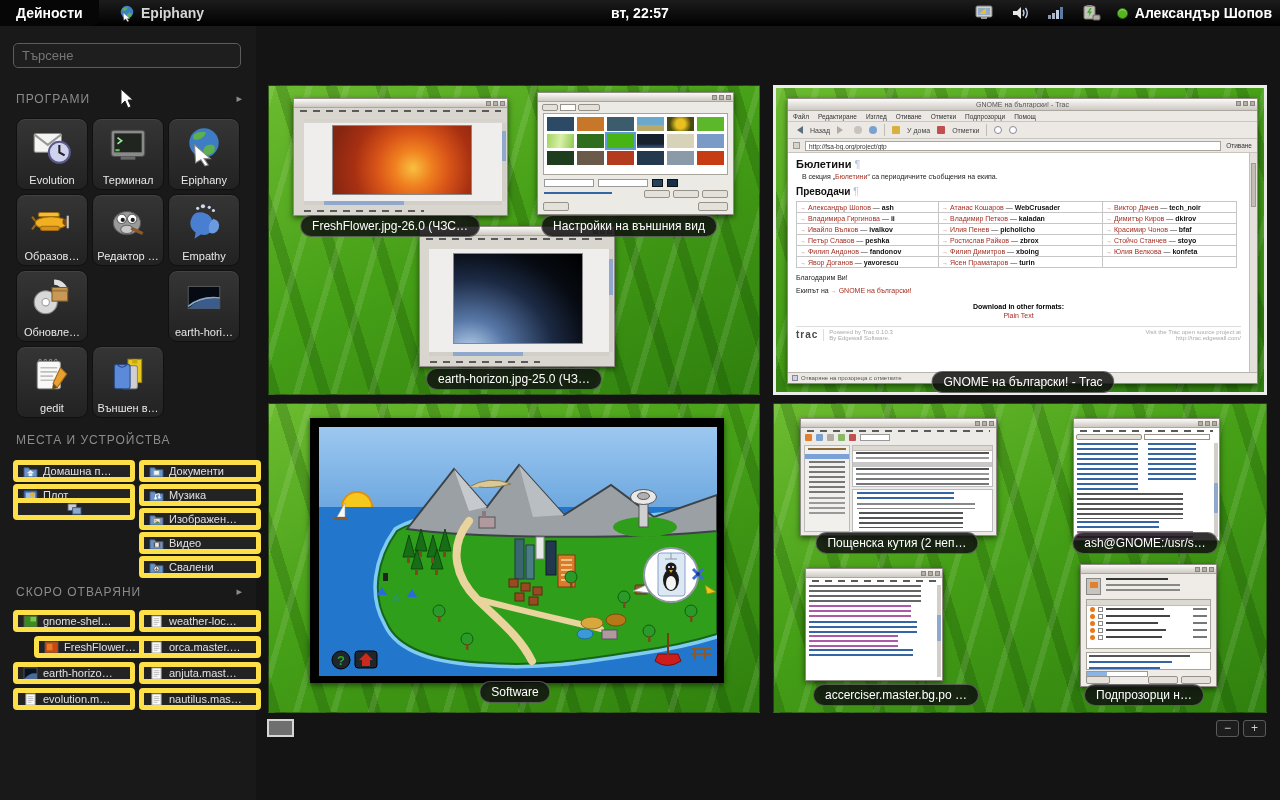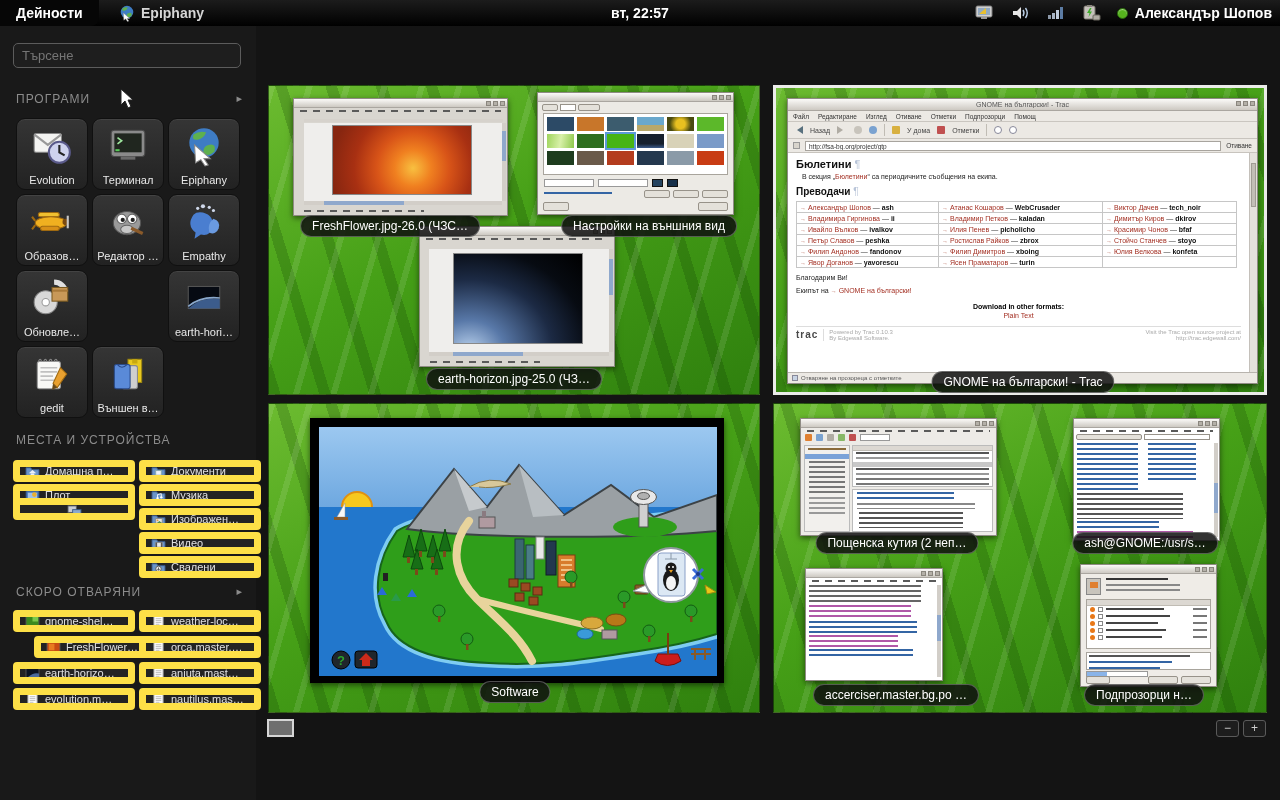--- a/index.html
+++ b/index.html
@@ -30,21 +30,21 @@
     font-size:13px; padding:0 8px; font-family:"Liberation Sans",sans-serif; outline:none; }
   .sec-h { position:absolute; color:#8b8b8b; font-size:12px; letter-spacing:1px; }
   .sec-arrow { position:absolute; color:#8b8b8b; font-size:11px; }
   .app { position:absolute; width:72px; height:72px; border-radius:9px;
     background:linear-gradient(#353535,#222); border:1px solid #101010;
     box-shadow:inset 0 1px 0 rgba(255,255,255,.07); }
   .app .aicon { position:absolute; top:6px; left:50%; transform:translateX(-50%); }
   .app .albl { position:absolute; bottom:3px; left:0; width:100%; text-align:center;
     color:#e8e8e8; font-size:11px; white-space:nowrap; overflow:hidden; }
   .pitem { position:absolute; width:122px; height:22px; display:flex; align-items:center;
-    gap:5px; padding:0 5px; background:#232323; border:7px solid #fde047; border-radius:4px;
+    gap:5px; padding:0 5px; background:#232323; border:5px solid #fde047; border-radius:4px;
     color:#e0e0e0; font-size:11px; white-space:nowrap; overflow:hidden; }
   .pitem svg { flex:0 0 auto; }
   
   .workspace { position:absolute; width:492px; height:310px;
     background:
       repeating-linear-gradient(106deg, rgba(255,255,255,.10) 0 6px, rgba(255,255,255,0) 6px 36px),
       repeating-linear-gradient(73deg, rgba(10,50,0,.20) 0 11px, rgba(0,0,0,0) 11px 48px),
       linear-gradient(155deg,#6cbb30 0%,#46a017 45%,#2f800e 100%);
     border:1px solid rgba(0,0,0,.45); }
   .ws-active { border:3px solid #ececea; }
@@ -498,21 +498,21 @@
     </div>
     <div class="sbv" style="right:1px; top:22px; bottom:14px;">
         <div class="sbth" style="left:0; top:10px; width:4px; height:36px;"></div>
       </div>
     <div class="sbh" style="left:9px; right:5px; bottom:10px;">
         <div class="sbth" style="top:0; left:24px; height:4px; width:70px;"></div>
       </div>
     <div style="position:absolute; left:4px; bottom:1px; width:110px;" class="dashline"></div>
   </div>
   <div class="pill" style="left:121px; top:129px;">FreshFlower.jpg-26.0 (ЧЗС…</div>
-  <div class="pill" style="left:380px; top:129px;">Настройки на външния вид</div>
+  <div class="pill" style="left:360px; top:129px;">Настройки на външния вид</div>
   <div class="pill" style="left:245px; top:282px;">earth-horizon.jpg-25.0 (ЧЗ…</div>
 </div>
 
 <div class="workspace ws-active" style="left:773px; top:85px; width:494px;">
   <div class="win bw" style="left:11px; top:10px; width:471px; height:286px;">
     <div class="tb" style="height:12px;">
       <span class="t" style="font-size:7px; top:2px;">GNOME на български! - Trac</span>
       <span class="tbbtns">
           <i></i>
           <i></i>

